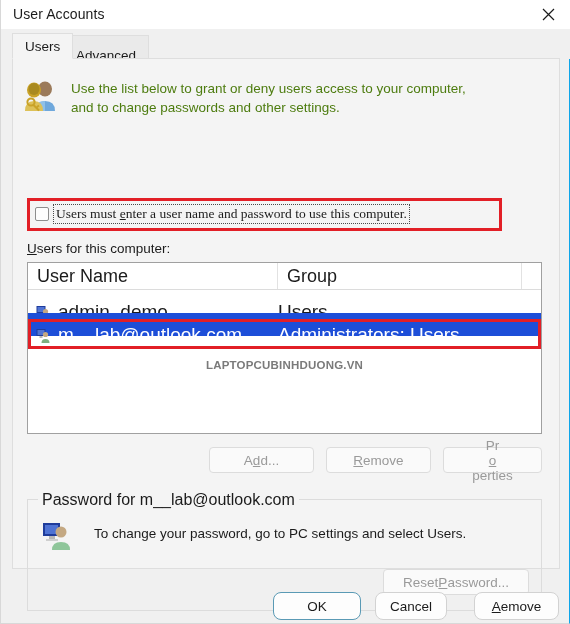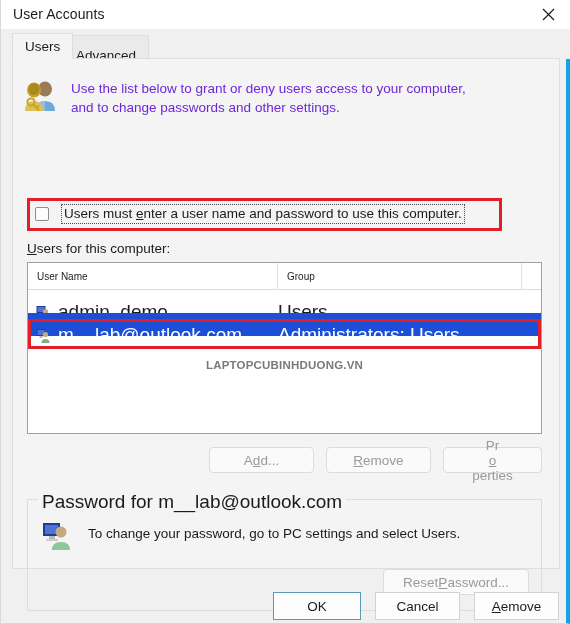--- a/index.html
+++ b/index.html
@@ -15,21 +15,21 @@
     -webkit-font-smoothing: antialiased;
   }
 
   .dialog {
     position: relative;
     width: 570px;
     height: 624px;
     background: #f0f0f0;
     box-sizing: border-box;
     border-left: 1px solid #d8d8d8;
-    border-right: 4px solid #0ea5e9;
+    border-right: 1px solid #0ea5e9;
     border-bottom: 1px solid #d8d8d8;
   }
 
   
   .titlebar {
     position: absolute;
     left: 0; top: 0;
     width: 570px;
     height: 29px;
     background: #ffffff;
@@ -118,21 +118,21 @@
   }
   .intro-icon {
     flex: 0 0 auto;
     width: 38px;
     height: 38px;
     position: relative;
   }
   .intro-text {
     font-size: 13.5px;
     line-height: 19px;
-    color: #6d28d9;
+    color: #4d7c0f;
     padding-top: 2px;
   }
 
   
   .redbox {
     position: absolute;
     border: 3px solid #e21f26;
     box-sizing: border-box;
     pointer-events: none;
     z-index: 9;
@@ -152,27 +152,28 @@
   .checkbox {
     width: 14px;
     height: 14px;
     background: #fdfdfd;
     border: 1px solid #8d8d8d;
     border-radius: 2px;
     box-sizing: border-box;
     flex: 0 0 auto;
   }
   .check-label {
-    margin-left: 12px;
+    margin-left: 4px;
     font-size: 13.5px;
     color: #1b1b1b;
     border: 1px dotted #4a4a4a;
     padding: 0px 2px 1px 2px;
     white-space: nowrap;
     line-height: 17px;
+    font-family: Liberation Serif, serif;
   }
 
   
   .list-caption {
     position: absolute;
     left: 14px;
     top: 182px;
     font-size: 13.5px;
     color: #1b1b1b;
     white-space: nowrap;
@@ -196,21 +197,21 @@
     background: #ffffff;
     border-bottom: 1px solid #dcdcdc;
     box-sizing: border-box;
   }
   .lv-th {
     position: absolute;
     top: 0;
     height: 26px;
     display: flex;
     align-items: center;
-    font-size: 10px;
+    font-size: 18px;
     color: #1b1b1b;
     box-sizing: border-box;
     padding-left: 9px;
     white-space: nowrap;
   }
   .lv-th.c0 { left: 0;    width: 250px; border-right: 1px solid #e2e2e2; }
   .lv-th.c1 { left: 250px; width: 244px; border-right: 1px solid #e2e2e2; }
   .lv-th.c2 { left: 494px; width: 19px; }
 
   .lv-row {
@@ -284,31 +285,31 @@
     border: 1px solid #dcdcdc;
     box-sizing: border-box;
     background: transparent;
   }
   .gb-legend {
     position: absolute;
     left: 10px;
     top: -9px;
     background: #f4f4f4;
     padding: 0 4px;
-    font-size: 19px;
+    font-size: 16px;
     color: #1b1b1b;
     white-space: nowrap;
   }
   .gb-body {
     position: absolute;
     left: 14px;
     top: 20px;
     display: flex;
     align-items: flex-start;
-    gap: 14px;
+    gap: 20px;
   }
   .gb-icon {
     width: 32px;
     height: 32px;
     position: relative;
     flex: 0 0 auto;
   }
   .gb-text {
     font-size: 13.5px;
     color: #1b1b1b;
@@ -319,34 +320,34 @@
     left: 355px;
     top: 69px;
     width: 146px;
     position: absolute;
   }
 
   
   .footer-btn {
     position: absolute;
     height: 28px;
-    border-radius: 0;
+    border-radius: 8px;
     font-size: 13.5px;
     display: flex;
     align-items: center;
     justify-content: center;
     box-sizing: border-box;
     background: #fdfdfd;
     border: 1px solid #d2d2d2;
     color: #1b1b1b;
     cursor: default;
     white-space: nowrap;
   }
   #btn-ok     { left: 272px; top: 592px; width: 88px; border: 1px solid #5a9ab5; }
-  #btn-cancel { left: 374px; top: 592px; width: 85px; }
+  #btn-cancel { left: 374px; top: 592px; width: 72px; }
   #btn-apply  { left: 473px; top: 592px; width: 85px; }
 
   .u { text-decoration: underline; text-underline-offset: 1px; }
 </style>
 </head>
 <body>
 
 <div class="dialog">
 
   <div class="titlebar">

